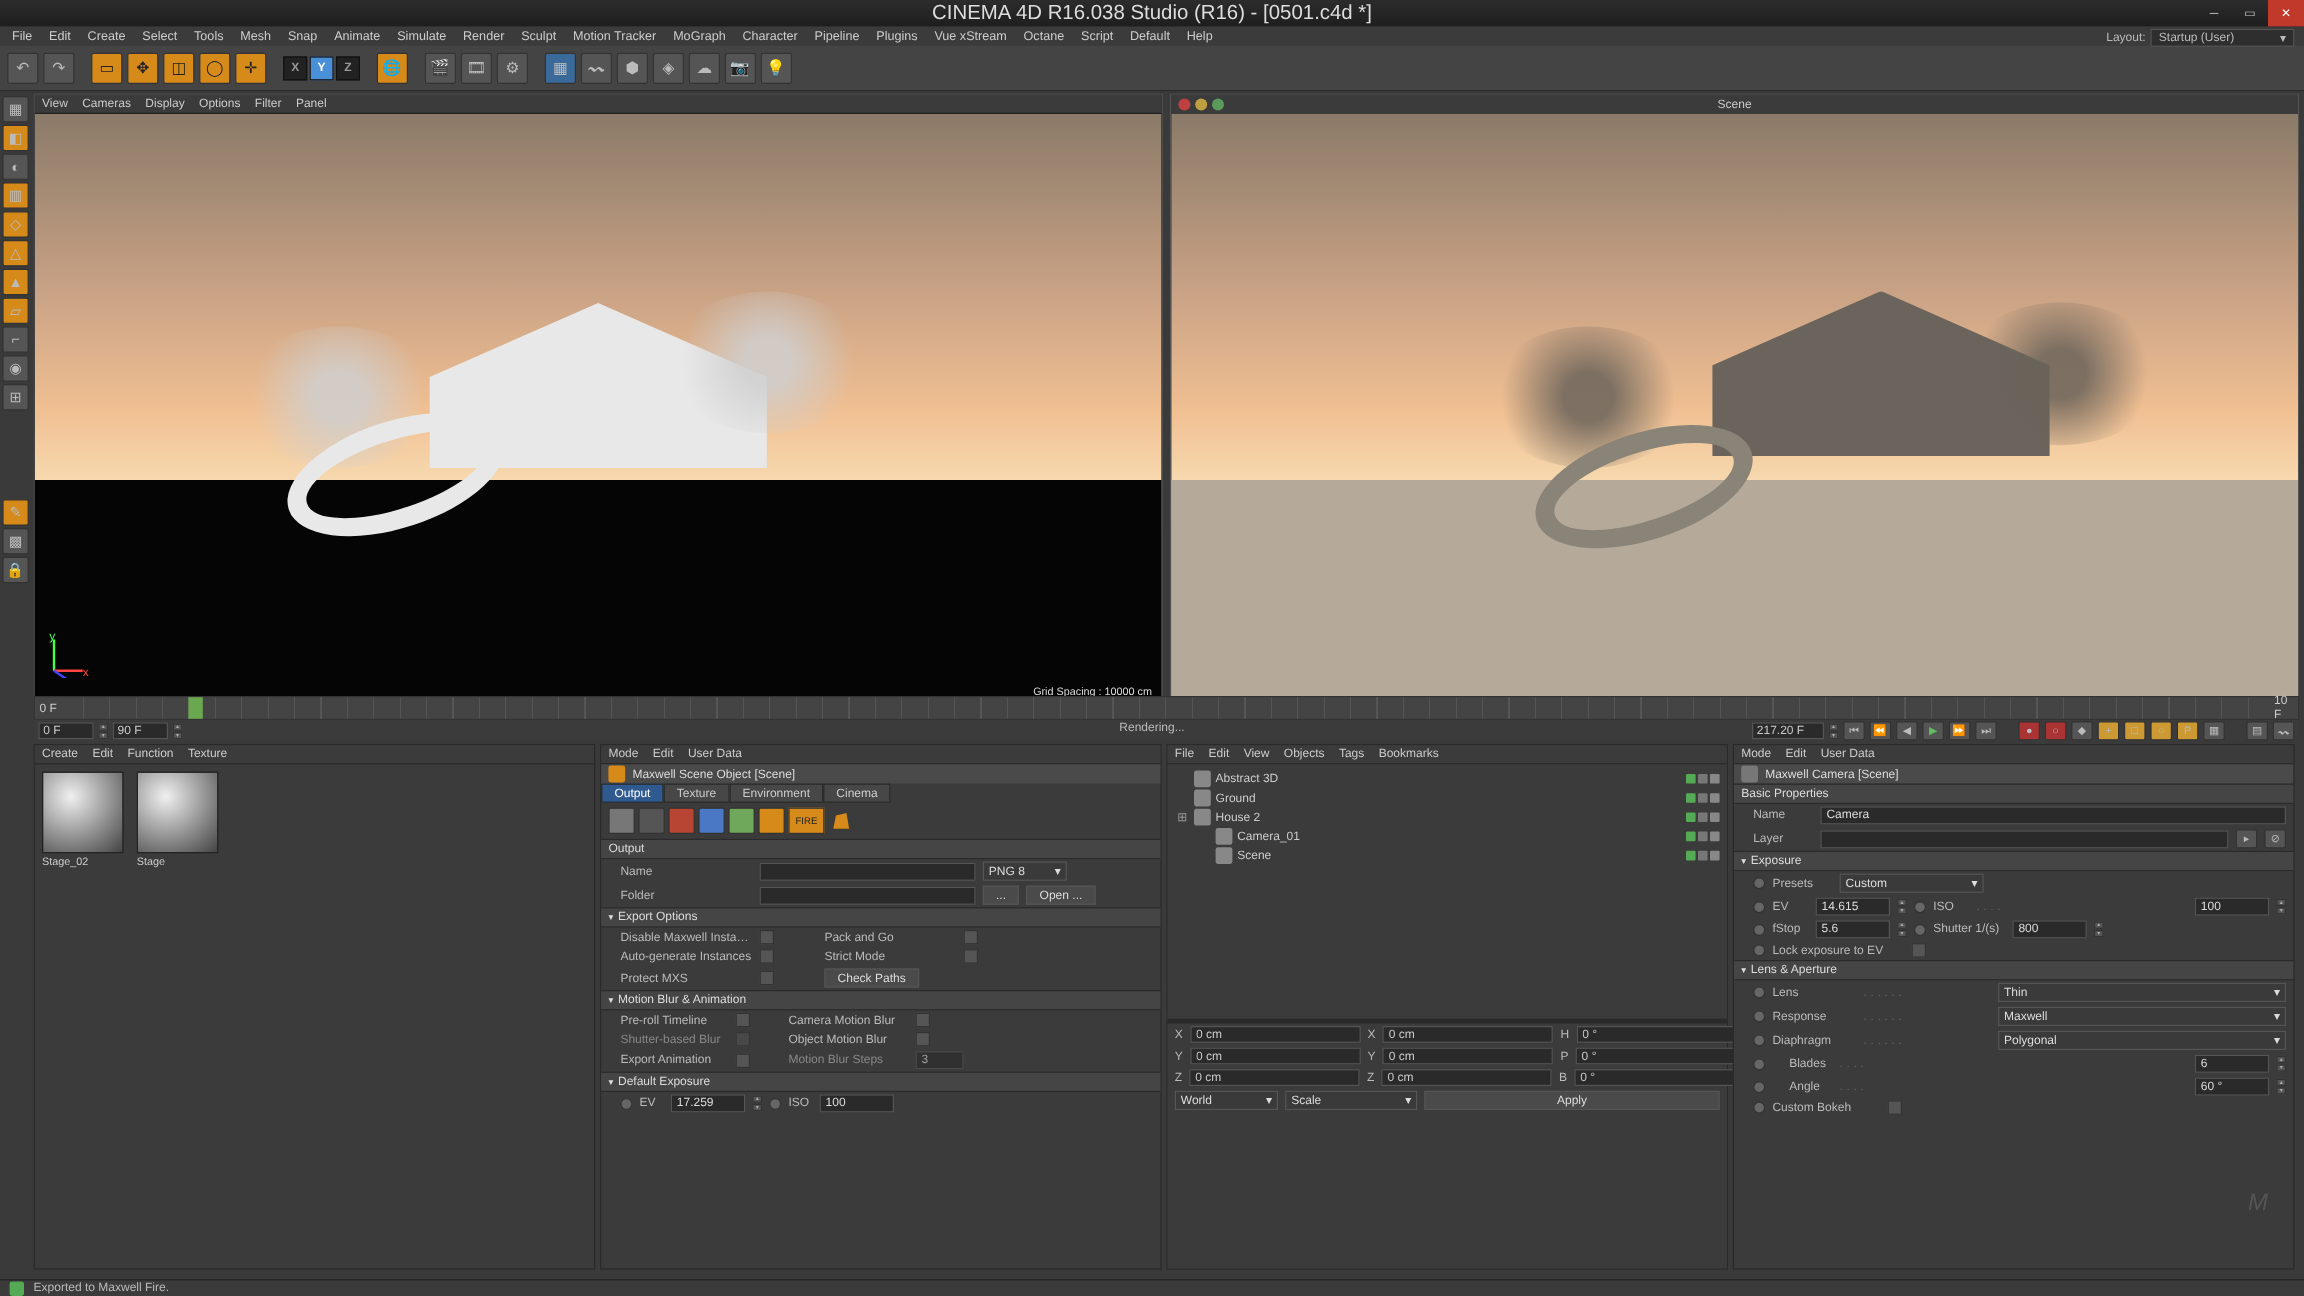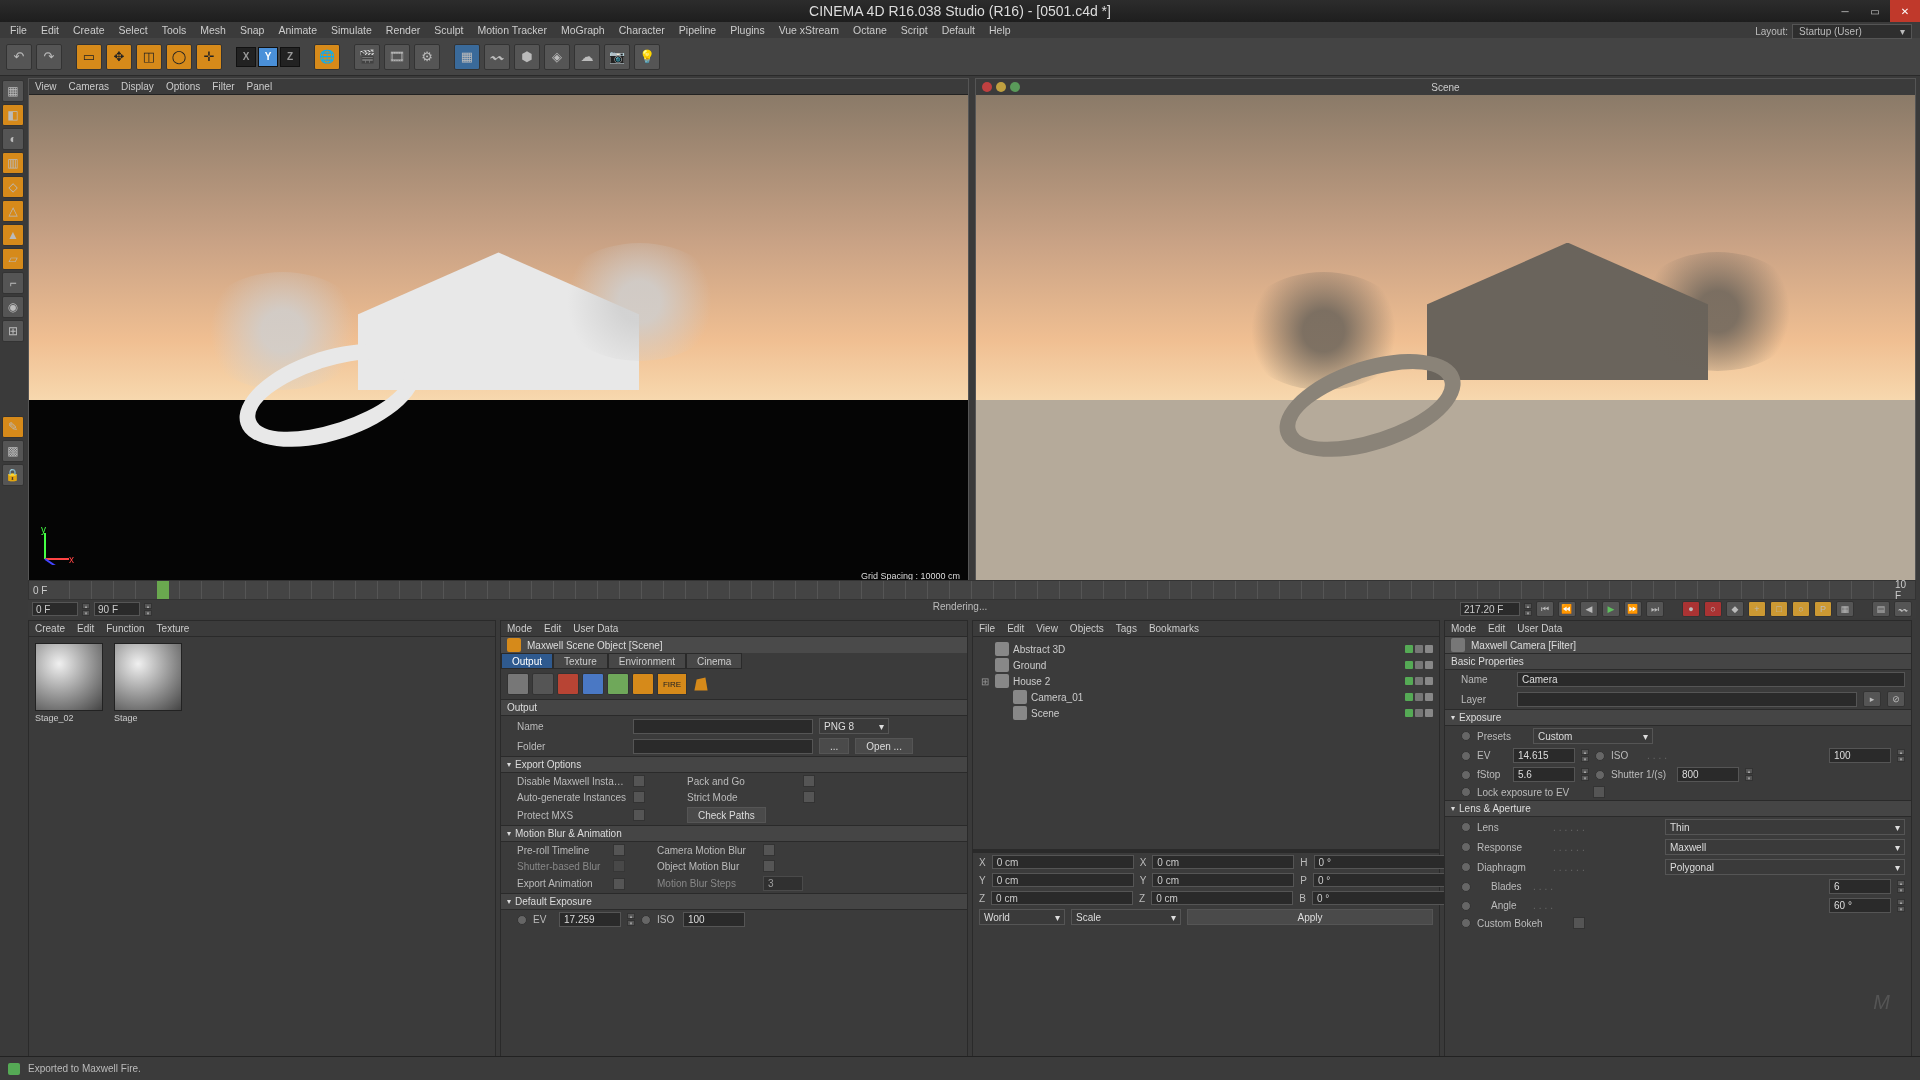--- a/index.html
+++ b/index.html
@@ -1,18 +1,18 @@
 <!DOCTYPE html>
 <html><head>
 <meta charset="utf-8">
 <style>
 *{margin:0;padding:0;box-sizing:border-box;font-family:Tahoma,Arial,sans-serif;font-size:10px;user-select:none}
 body{background:#3a3a3a;color:#bbb;width:1920px;height:1080px;overflow:hidden;position:relative}
 .titlebar{height:22px;background:linear-gradient(#2c2c2c,#1e1e1e);display:flex;align-items:center;justify-content:center;position:relative}
-.titlebar .title{color:#ddd;font-size:14px}
+.titlebar .title{color:#ddd;font-size:17px}
 .winbtns{position:absolute;right:0;top:0;display:flex}
 .winbtn{width:30px;height:22px;display:flex;align-items:center;justify-content:center;color:#ccc;cursor:pointer}
 .winbtn.close{background:#c0392b;color:#fff}
 .menubar{height:16px;background:#3b3b3b;display:flex;align-items:center;padding:0 4px;gap:2px}
 .menubar .mi{padding:1px 6px;color:#ccc;font-size:10.5px;cursor:pointer}
 .layout-row{position:absolute;right:8px;top:24px;display:flex;align-items:center;gap:4px;color:#bbb;font-size:10px}
 .layout-dd{background:#2e2e2e;border:1px solid #555;padding:1px 6px;width:120px;height:15px;display:flex;align-items:center;justify-content:space-between}
 .toolbar{height:38px;background:#444;display:flex;align-items:center;padding:2px 6px;gap:4px;border-bottom:1px solid #2a2a2a}
 .tbtn{width:26px;height:26px;background:#555;border:1px solid #333;border-radius:2px;display:flex;align-items:center;justify-content:center;cursor:pointer;font-size:13px}
 .tbtn.orange{background:#d68a1a;color:#222}
@@ -85,21 +85,21 @@
 .tree-item{display:flex;align-items:center;gap:4px;padding:1px 2px;cursor:pointer}
 .tree-item .ic{width:14px;height:14px;background:#888;border-radius:2px;flex-shrink:0}
 .tree-item .nm{flex:1;color:#ccc}
 .dots{display:flex;gap:2px}
 .dot{width:8px;height:8px;border-radius:1px}
 .dot.g{background:#5a5}.dot.n{background:#777}.dot.c{background:#888}
 .coords{background:#3b3b3b;flex:1;display:flex;flex-direction:column}
 .coord-row{display:flex;padding:2px 6px;gap:6px;align-items:center}
 .clab{width:12px;color:#bbb}
 .cin{flex:1;background:#2a2a2a;border:1px solid #555;height:14px;padding:0 4px;color:#ccc}
-.statusbar{position:absolute;left:0;right:0;bottom:0;height:24px;background:#3b3b3b;border-top:1px solid #222;display:flex;align-items:center;padding:0 8px;color:#bbb;gap:8px}
+.statusbar{position:absolute;left:0;right:0;bottom:0;height:14px;background:#3b3b3b;border-top:1px solid #222;display:flex;align-items:center;padding:0 8px;color:#bbb;gap:8px}
 .stat-ic{width:12px;height:12px;background:#5a5;border-radius:2px}
 .scene-hdr{height:16px;background:#3b3b3b;display:flex;align-items:center;gap:6px;padding:0 6px;position:relative}
 .scene-dots{display:flex;gap:4px}
 .sd{width:10px;height:10px;border-radius:50%;cursor:pointer}
 .sd.r{background:#bf4040}.sd.y{background:#bfa040}.sd.g{background:#5a9a5a}
 .scene-title{position:absolute;left:50%;transform:translateX(-50%);color:#ccc;font-size:10px}
 .spin{display:flex;flex-direction:column;gap:1px}
 .spinb{width:8px;height:6px;background:#555;border:1px solid #333;font-size:5px;line-height:4px;text-align:center;cursor:pointer;color:#aaa}
 .rend-status{position:absolute;left:50%;transform:translateX(-50%);top:601px;color:#bbb;font-size:10px}
 .render-logo{position:absolute;right:26px;bottom:44px;color:#555;font-size:20px;font-style:italic}
@@ -526,21 +526,21 @@
   </div>
 
   <div class="panel">
     <div class="panel-menu" id="attrRmenu">
         <span class="pm">Mode</span>
         <span class="pm">Edit</span>
         <span class="pm">User Data</span>
       </div>
     <div class="obj-header">
         <span style="width:14px;height:14px;background:#777;margin-right:6px;border-radius:2px"></span>
-        <span>Maxwell Camera [Filter]</span>
+        <span>Maxwell Camera [Scene]</span>
       </div>
     <div class="section">Basic Properties</div>
     <div class="formrow sub">
         <span class="flab" style="width:50px">Name</span>
         <input class="fin full" value="Camera" style="">
       </div>
     <div class="formrow sub">
         <span class="flab" style="width:50px">Layer</span>
         <input class="fin full" style="">
         <div class="trbtn">▸</div>

